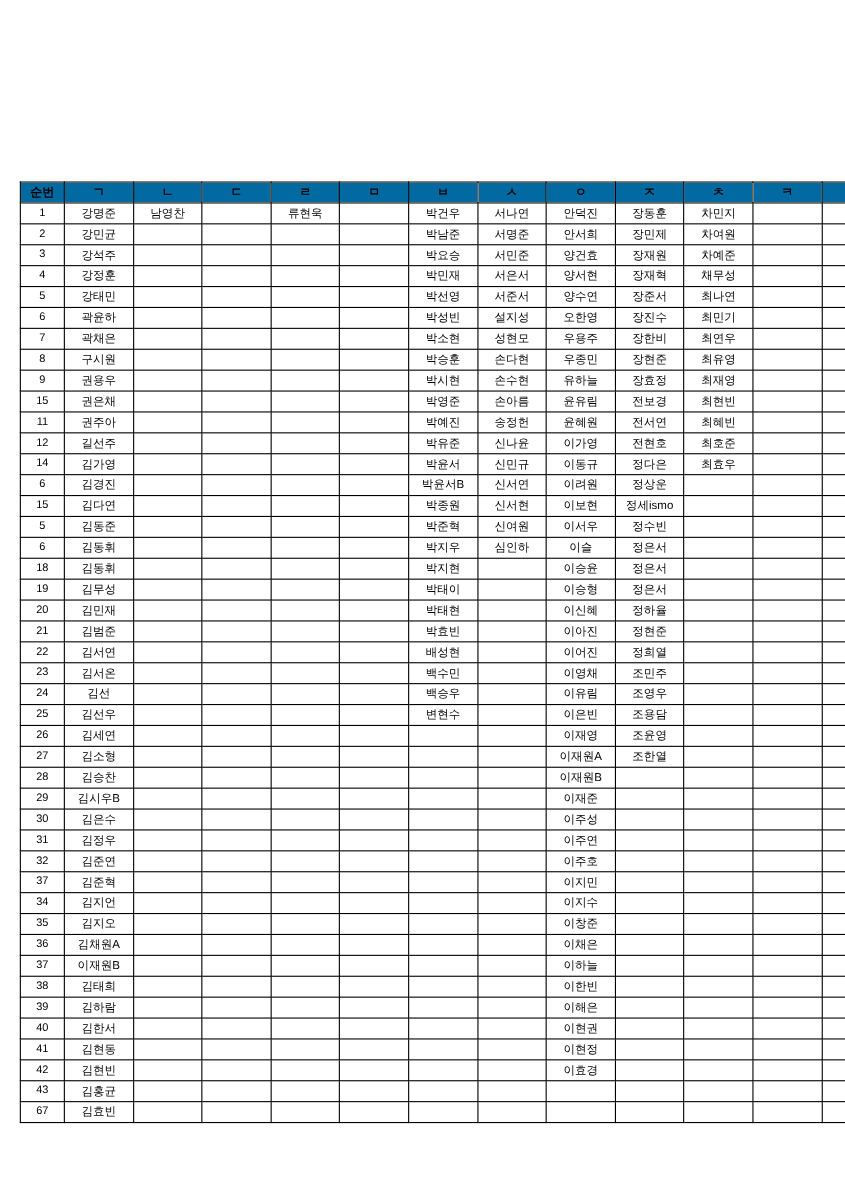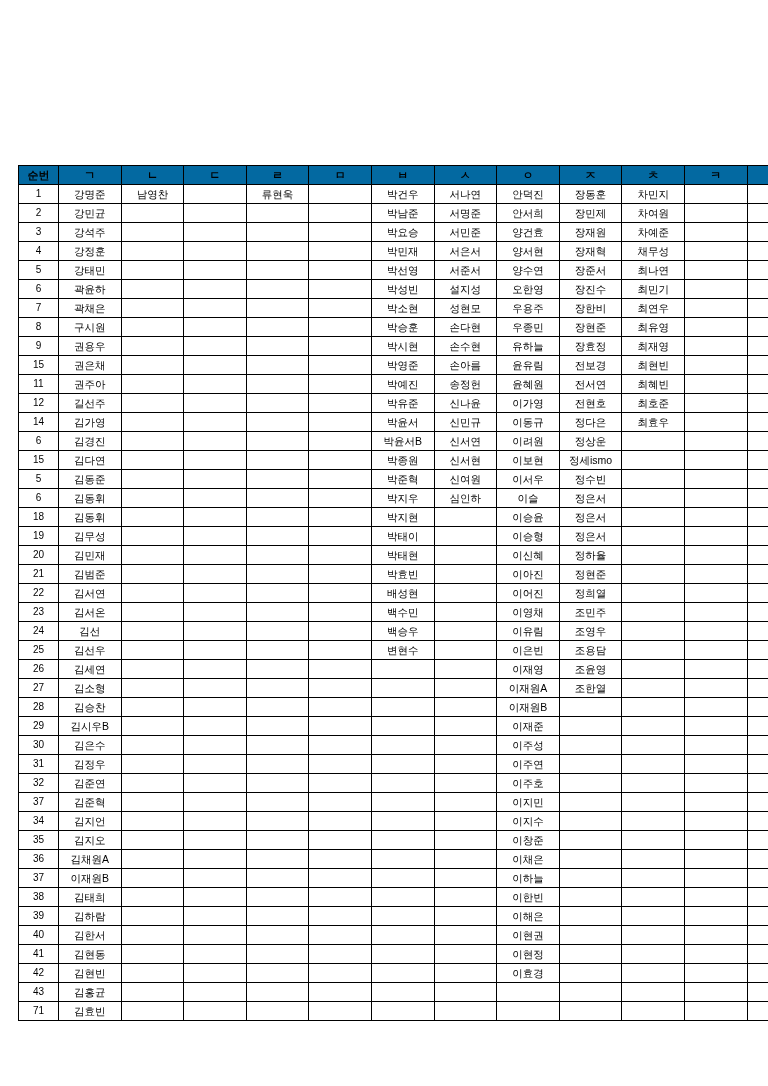--- a/index.html
+++ b/index.html
@@ -725,21 +725,21 @@
           <td></td>
           <td></td>
           <td></td>
           <td></td>
           <td></td>
           <td></td>
           <td></td>
           <td></td>
         </tr>
         <tr>
-          <td class="idx">71</td>
+          <td class="idx">67</td>
           <td>김효빈</td>
           <td></td>
           <td></td>
           <td></td>
           <td></td>
           <td></td>
           <td></td>
           <td></td>
           <td></td>
           <td></td>

